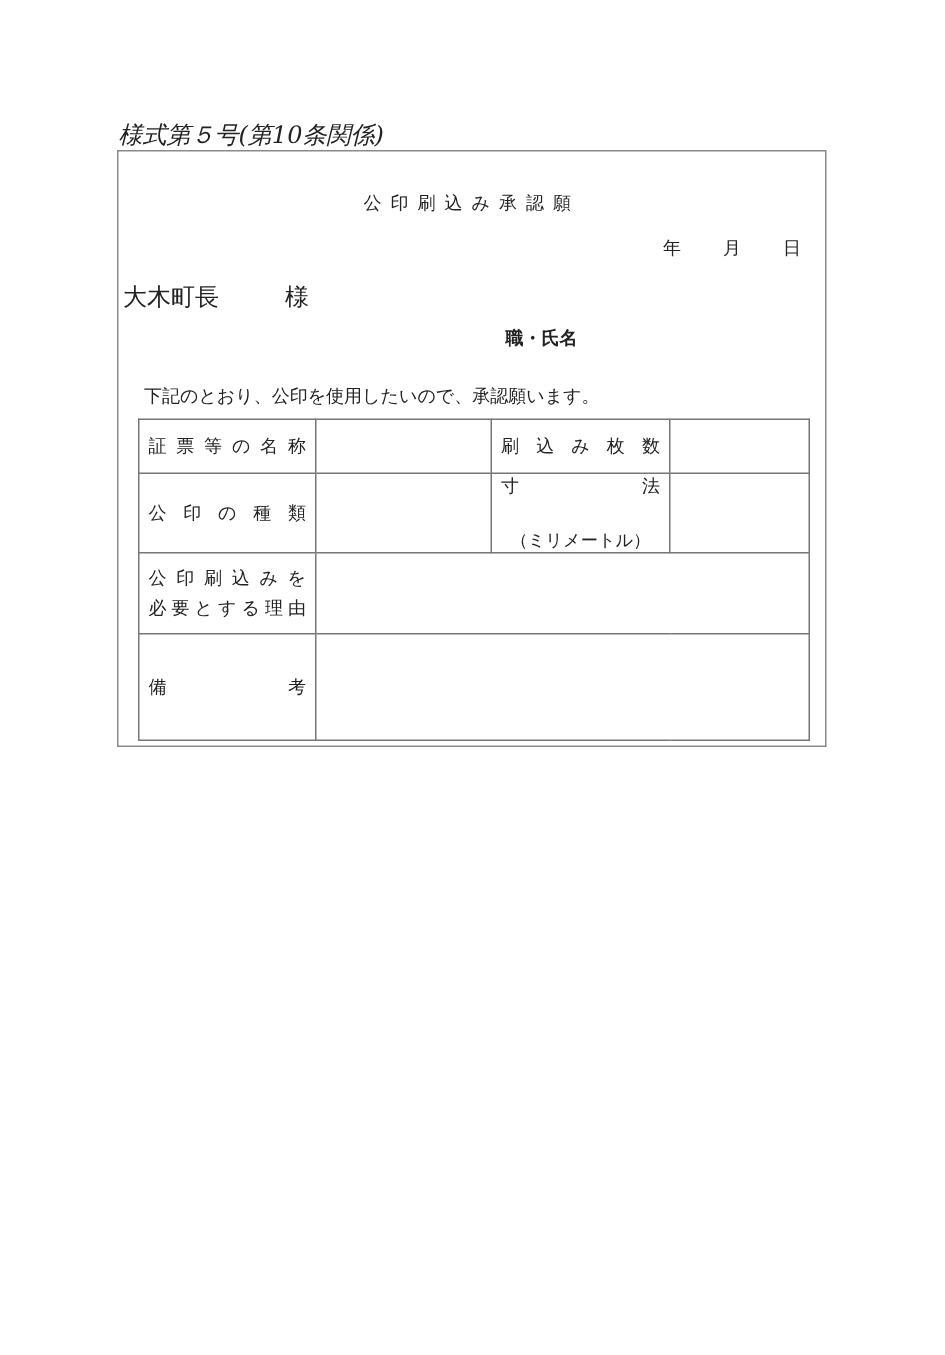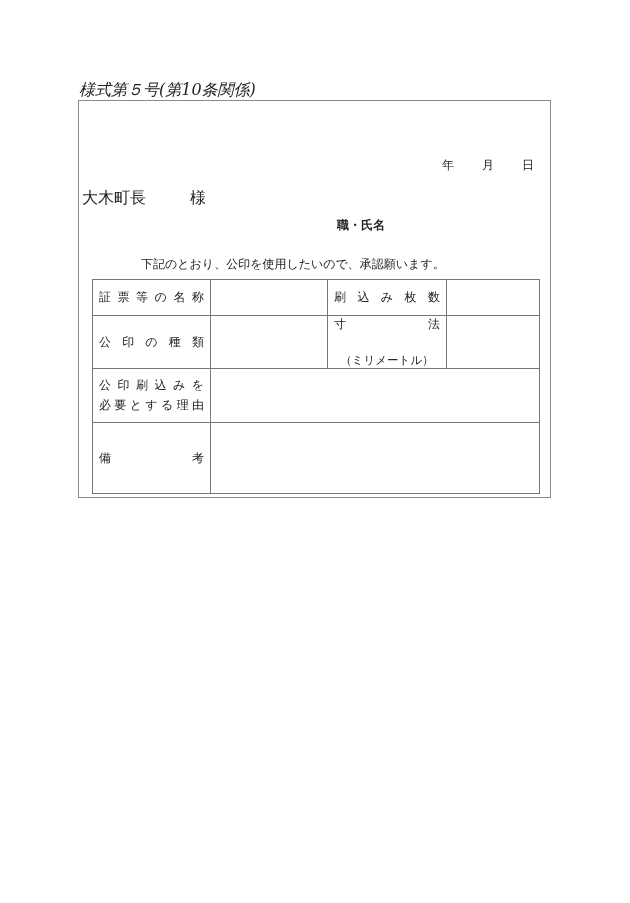--- a/index.html
+++ b/index.html
@@ -7,37 +7,38 @@
   .caption { position:absolute; left:79px; top:80px; font-size:16px; letter-spacing:0px;font-style:italic; }
   .frame { position:absolute; left:78px; top:100px; width:473px; height:398px; border:1.5px solid #8a8a8a; box-sizing:border-box; }
   .title { position:absolute; left:0; width:100%; top:26px; text-align:center; font-size:12px; letter-spacing:0.5em; }
   .date { position:absolute; right:16px; top:56px; font-size:12px; display:flex; gap:0; }
   .date span { display:inline-block; }
   .date .d1 { margin-right:28px; }
   .date .d2 { margin-right:28px; }
   .addressee { position:absolute; left:3px; top:87px; font-size:16px; }
   .addressee .sama { margin-left:44px; }
   .applicant { position:absolute; left:258px; top:116px; font-size:12px;font-weight:bold; }
-  .statement { position:absolute; left:17px; top:155px; font-size:12px;margin-left:45px; }
+  .statement { position:absolute; left:17px; top:155px; font-size:12px; }
   table.form { position:absolute; left:13px; top:178px; width:448px; border-collapse:collapse; font-size:12px; }
   table.form td { border:1.3px solid #777; padding:0; vertical-align:middle; }
   td.lbl { width:105px; padding:0 6px !important; }
   .spread { display:flex; justify-content:space-between; }
   .r1 td, .r2 td { height:35px; }
   .r3 td { height:53px; }
   .r4 td { height:70px; }
   .mid-lbl { width:106px; padding:0 6px !important; }
   .mid-lbl .sub { text-align:center; font-size:11.5px; margin-top:20px; }
 </style>
 </head>
 <body>
 
 <div class="caption">様式第５号(第10条関係)</div>
 
 <div class="frame">
+  <div class="title">公印刷込み承認願</div>
 
   <div class="date">
     <span class="d1">年</span>
     <span class="d2">月</span>
     <span>日</span>
   </div>
 
   <div class="addressee">
     <span>大木町長</span><span class="sama">様</span>
   </div>

